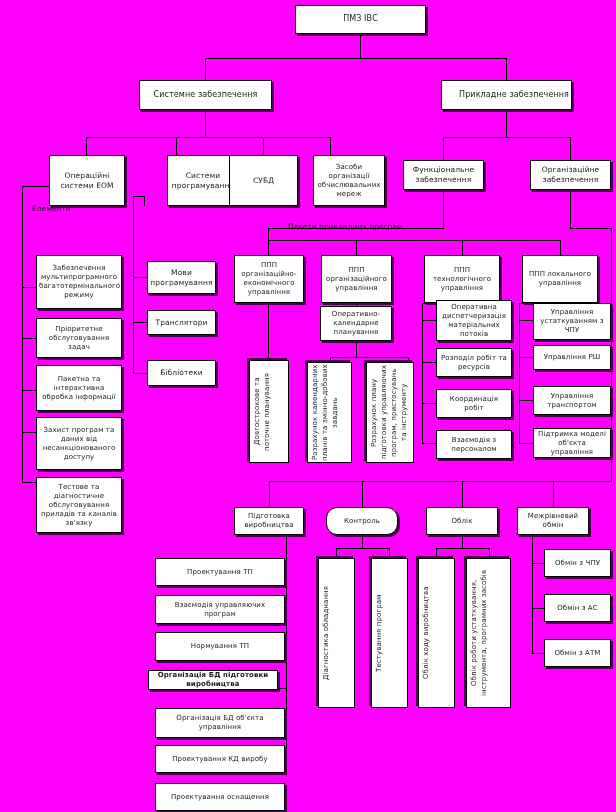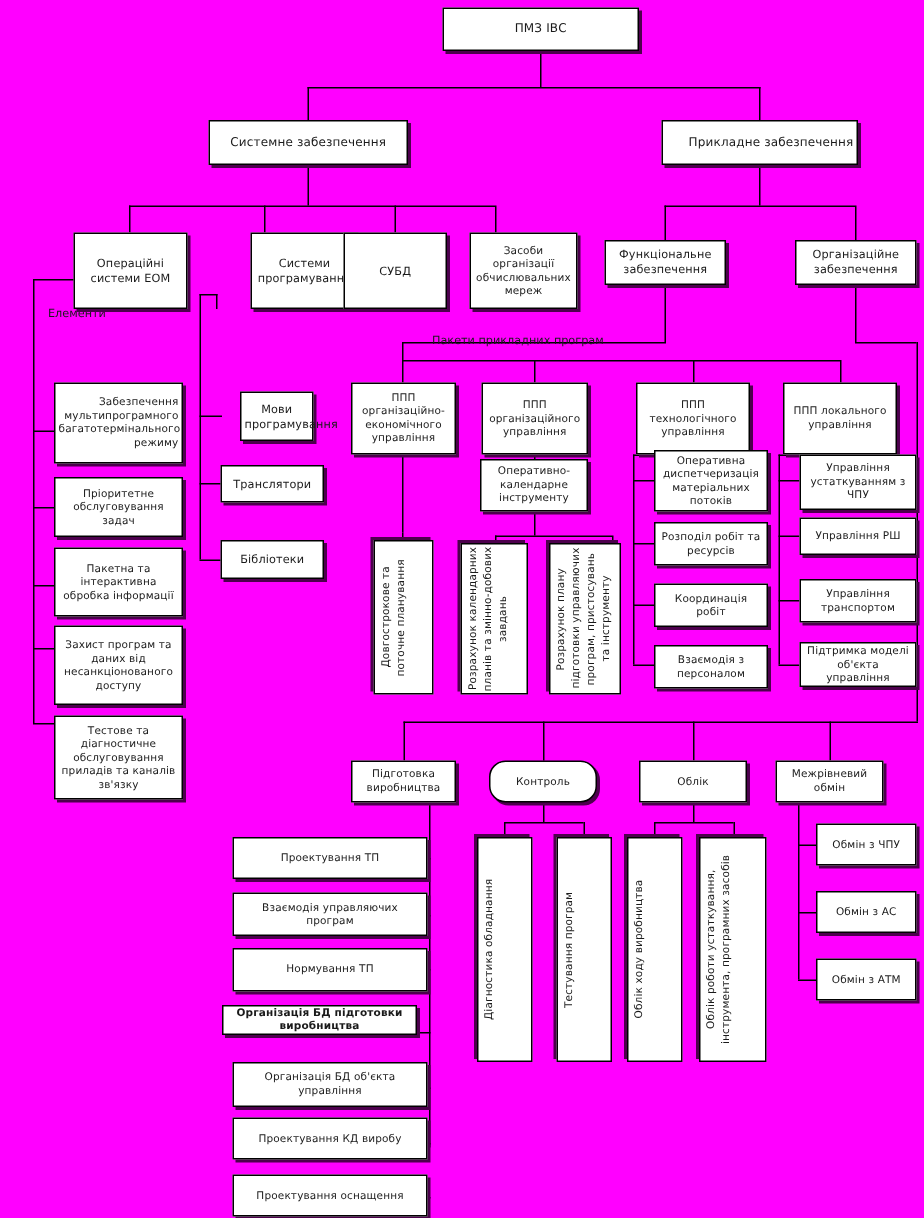--- a/index.html
+++ b/index.html
@@ -188,37 +188,37 @@
     <span>Засоби організації обчислювальних мереж</span>
   </div>
 
   <div class="box" style="left:403px;top:160px;width:81px;height:30px;">
     <span>Функціональне забезпечення</span>
   </div>
   <div class="box" style="left:530px;top:160px;width:81px;height:30px;">
     <span>Організаційне забезпечення</span>
   </div>
 
-  <div class="box fs7" style="left:36px;top:255px;width:86px;height:54px;text-align:right;">
+  <div class="box fs7" style="left:36px;top:255px;width:86px;height:54px;">
     <span>Забезпечення мультипрограмного багатотермінального режиму</span>
   </div>
   <div class="box fs7" style="left:36px;top:318px;width:86px;height:40px;">
     <span>Пріоритетне обслуговування задач</span>
   </div>
   <div class="box fs7" style="left:36px;top:365px;width:86px;height:46px;">
     <span>Пакетна та інтерактивна обробка інформації</span>
   </div>
   <div class="box fs7" style="left:36px;top:417px;width:86px;height:53px;">
     <span>Захист програм та даних від несанкціонованого доступу</span>
   </div>
   <div class="box fs7" style="left:36px;top:477px;width:86px;height:56px;">
     <span>Тестове та діагностичне обслуговування приладів та каналів зв'язку</span>
   </div>
 
-  <div class="box" style="left:160px;top:261px;width:49px;height:33px;">
+  <div class="box" style="left:147px;top:261px;width:69px;height:33px;">
     <span>Мови програмування</span>
   </div>
   <div class="box" style="left:147px;top:310px;width:69px;height:25px;">
     <span>Транслятори</span>
   </div>
   <div class="box" style="left:147px;top:360px;width:69px;height:26px;">
     <span>Бібліотеки</span>
   </div>
 
   <div class="box fs7" style="left:234px;top:255px;width:70px;height:48px;">
@@ -228,21 +228,21 @@
     <span>ППП організаційного управління</span>
   </div>
   <div class="box fs7" style="left:424px;top:255px;width:76px;height:48px;">
     <span>ППП технологічного управління</span>
   </div>
   <div class="box fs7" style="left:522px;top:255px;width:76px;height:48px;">
     <span>ППП локального управління</span>
   </div>
 
   <div class="box fs7" style="left:320px;top:306px;width:72px;height:35px;">
-    <span>Оперативно-календарне інструменту</span>
+    <span>Оперативно-календарне планування</span>
   </div>
 
   <div class="box vbox fs7" style="left:249px;top:360px;width:40px;height:103px;">
     <span>Довгострокове та поточне планування</span>
   </div>
   <div class="box vbox fs7" style="left:307px;top:362px;width:45px;height:101px;">
     <span>Розрахунок календарних планів та змінно-добових завдань</span>
   </div>
   <div class="box vbox fs7" style="left:366px;top:362px;width:48px;height:101px;">
     <span>Розрахунок плану підготовки управляючих програм, пристосувань та інструменту</span>

